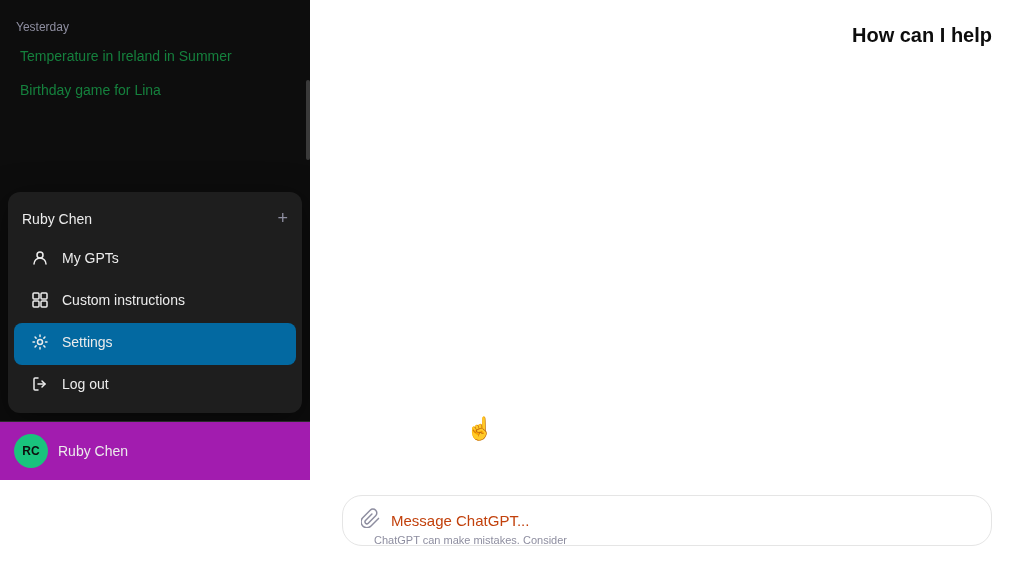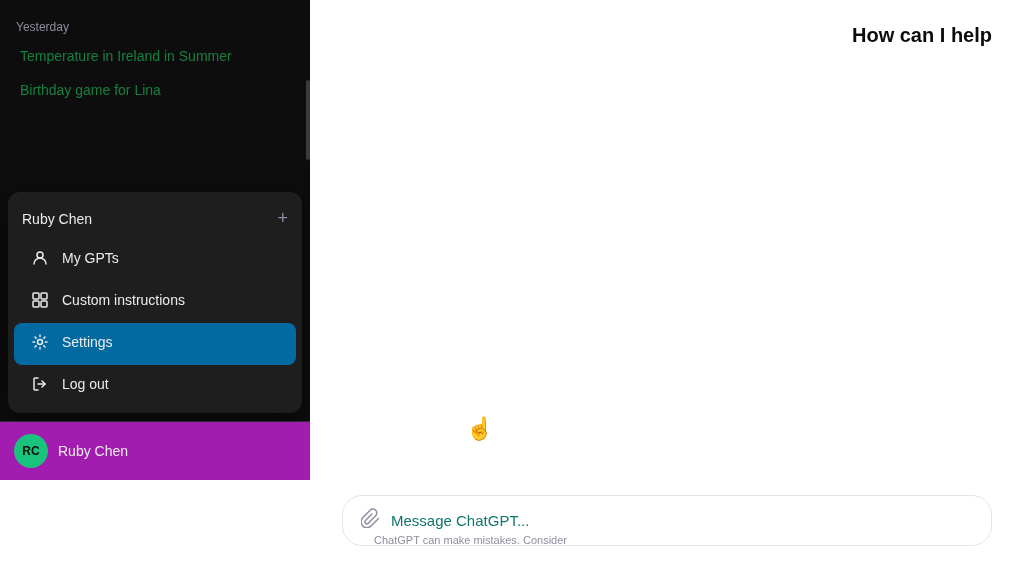--- a/index.html
+++ b/index.html
@@ -206,21 +206,21 @@
       background: #fff;
       width: calc(100% - 32px);
     }
 
     .clip-icon {
       font-size: 20px;
       color: #8e8ea0;
     }
 
     .message-placeholder {
-      color: #0f766e;
+      color: #c2410c;
       font-size: 15px;
     }
 
     .disclaimer {
       position: absolute;
       bottom: 0;
       left: 32px;
       right: 0;
       font-size: 11px;
       color: #8e8ea0;

